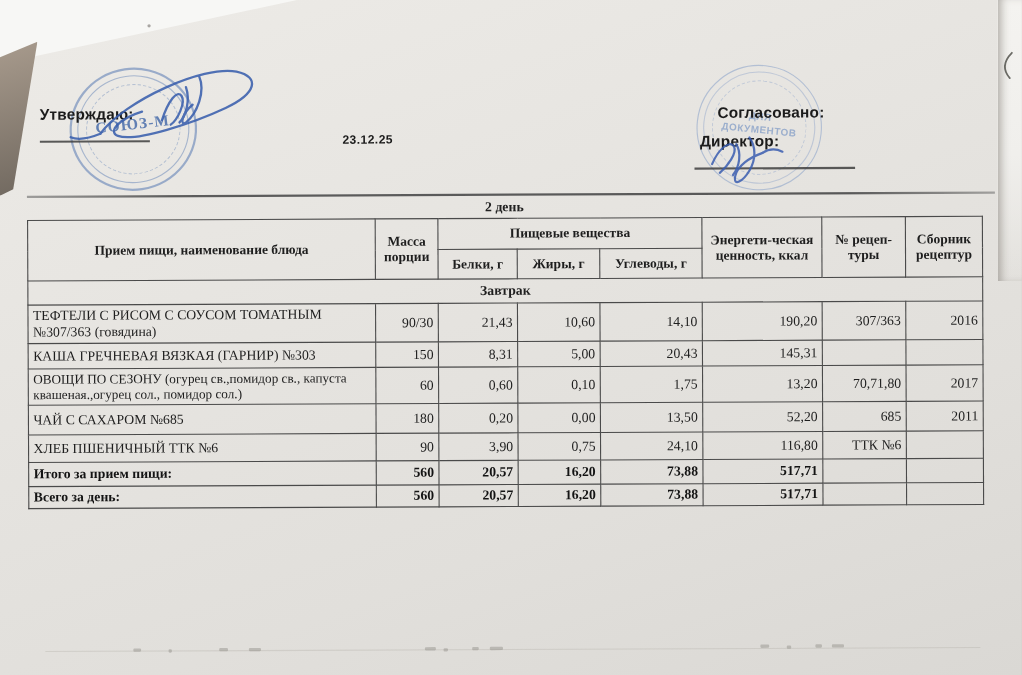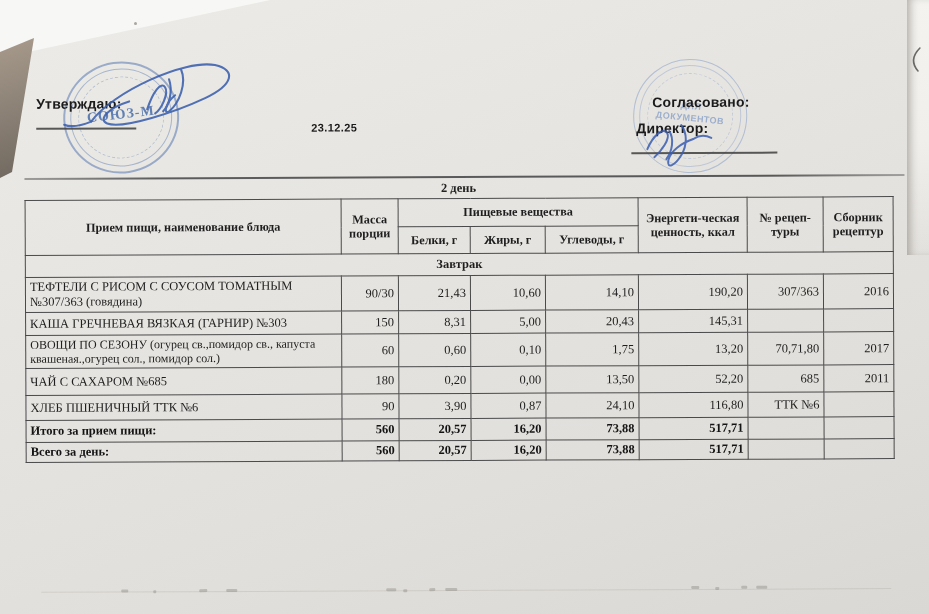--- a/index.html
+++ b/index.html
@@ -191,21 +191,21 @@
         <td class="num">0,00</td>
         <td class="num">13,50</td>
         <td class="num">52,20</td>
         <td class="ctr">685</td>
         <td class="ctr">2011</td>
       </tr>
       <tr style="height:25px">
         <td class="name">ХЛЕБ ПШЕНИЧНЫЙ ТТК №6</td>
         <td class="ctr">90</td>
         <td class="num">3,90</td>
-        <td class="num">0,87</td>
+        <td class="num">0,75</td>
         <td class="num">24,10</td>
         <td class="num">116,80</td>
         <td class="ctr">ТТК №6</td>
         <td class="ctr"></td>
       </tr>
       <tr class="total" style="height:22px">
         <td class="name">Итого за прием пищи:</td>
         <td class="ctr">560</td>
         <td class="num">20,57</td>
         <td class="num">16,20</td>

